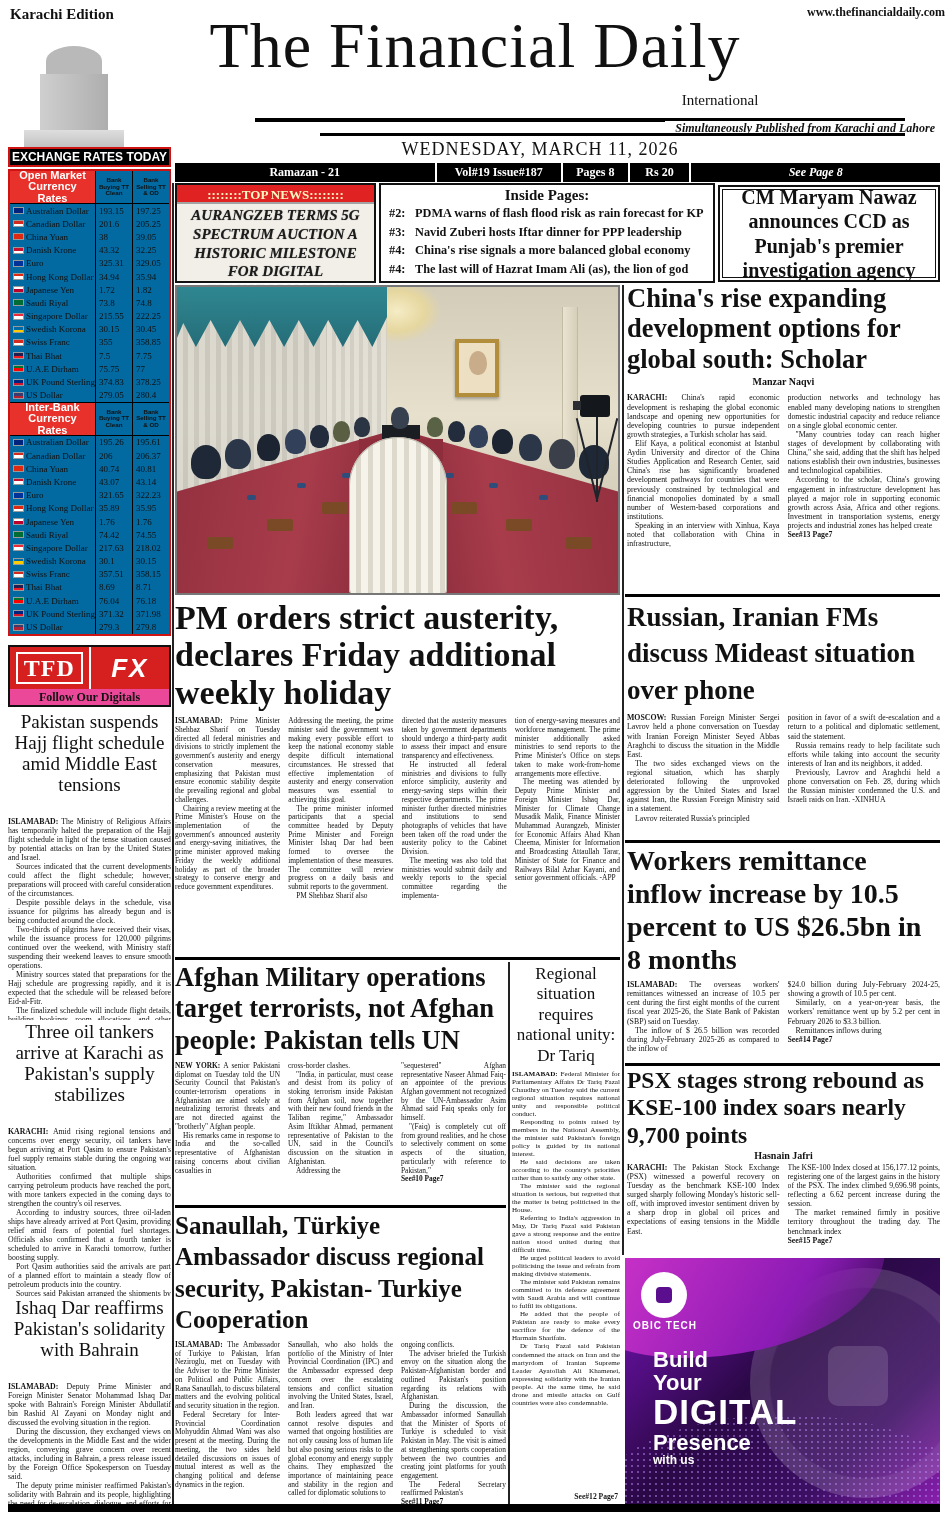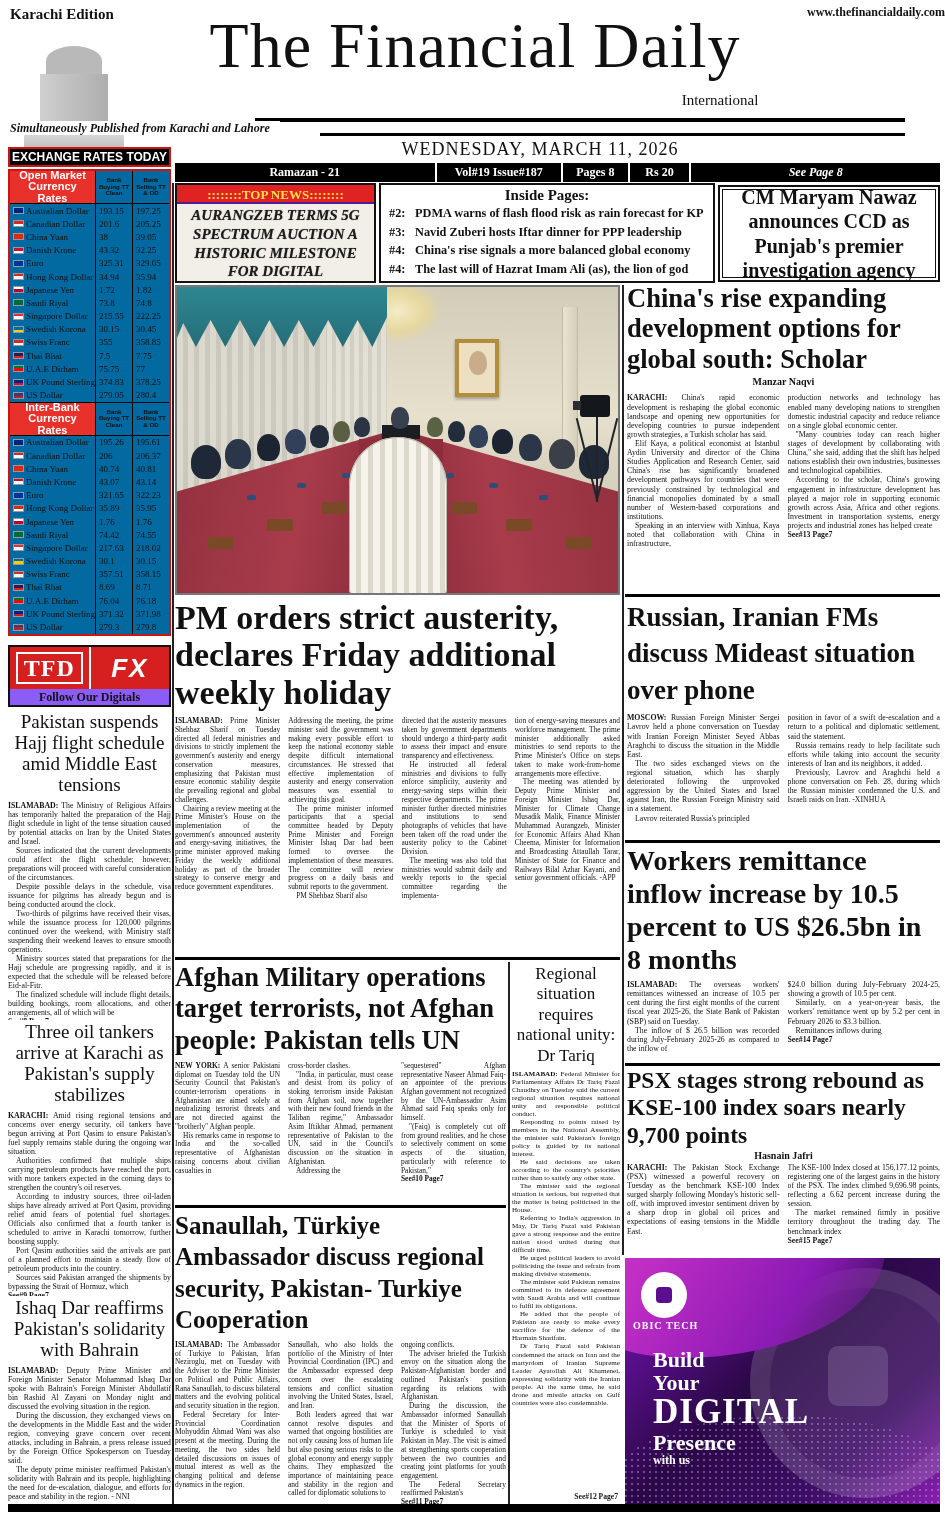--- a/index.html
+++ b/index.html
@@ -7,21 +7,21 @@
 body{width:945px;font-family:"Liberation Serif",serif;color:#111}
 .page{position:relative;width:945px;height:1513px;background:#fff;overflow:hidden}
 
 
 .edition{position:absolute;left:10px;top:6px;font-size:15px;font-weight:bold}
 .website{position:absolute;left:0;right:0;top:5px;text-align:right;font-size:12px;font-weight:bold}
 .masthead{position:absolute;left:130px;top:12px;width:690px;text-align:center;font-size:64px;line-height:1.05;font-weight:500;letter-spacing:1px}
 .masthead-sub{position:absolute;left:640px;top:92px;width:160px;text-align:center;font-size:15px}
 .mh-rule{position:absolute;height:4px;background:#000}
 .r1a{left:255px;right:40px;top:118px}
-.tagline{position:absolute;left:0;right:0;top:121px;text-align:left;font-size:12px;font-style:italic;font-weight:bold;background:transparent}
+.tagline{position:absolute;left:0;right:0;top:121px;text-align:right;font-size:12px;font-style:italic;font-weight:bold;background:transparent}
 .tagline span{background:#fff;padding:0 10px}
 .r2a{left:320px;right:40px;top:133px;height:3px}
 .issue-date{position:absolute;left:175px;right:40px;top:139px;text-align:center;font-size:18px;letter-spacing:1px}
 .infobar{position:absolute;left:175px;top:163px;width:765px;height:19px;background:#000;display:flex;color:#fff;font-size:12px;font-weight:bold;align-items:center}
 .infobar .seg{border-right:2px solid #fff;text-align:center;height:100%;display:flex;align-items:center;justify-content:center}
 .seg.s1{flex:2.4}.seg.s2{flex:1.15}.seg.s3{flex:.6}.seg.s4{flex:.55}
 .seg.s5{flex:2.3;border-right:none;font-style:italic}
 .monument{position:absolute;left:18px;top:46px;width:112px;height:108px;data:""}
 .mon-dome{position:absolute;left:28px;top:0;width:56px;height:30px;background:#b9b9b9;border-radius:50% 50% 0 0}
 .mon-body{position:absolute;left:22px;top:28px;width:68px;height:58px;background:linear-gradient(90deg,#cfcfcf,#aeaeae)}
@@ -33,46 +33,46 @@
 .xr-thead{display:flex;border-bottom:1px solid #000}
 .xr-title{width:85px;background:#e8312a;color:#fff;font-family:"Liberation Sans",sans-serif;font-weight:bold;font-size:11px;line-height:1.05;display:flex;align-items:center;justify-content:center;text-align:center;padding:2px;height:32px}
 .xr-colh{width:37px;font-family:"Liberation Sans",sans-serif;font-weight:bold;font-size:6.2px;line-height:1.1;text-align:center;border-left:1px solid #000;display:flex;align-items:center;justify-content:center;padding:1px}
 .xr-rows{}
 .xr-row{display:flex;align-items:center;height:13.2px;font-size:9px}
 .flag{width:11px;height:7px;margin:0 2px 0 3px;border:1px solid #999;flex:none}
 .cur{width:69px;white-space:nowrap;overflow:hidden}
 .val{width:37px;text-align:left;padding-left:3px;border-left:1px solid #000;height:100%;display:flex;align-items:center}
 
 
-.digitals{position:absolute;left:8px;top:645px;width:163px;height:62px;border:2px solid #111;background:#8b5cf6}
+.digitals{position:absolute;left:8px;top:645px;width:163px;height:62px;border:2px solid #111;background:#ec4899}
 .dg-row{display:flex;height:42px}
 .dg-box{flex:1;background:#d6201f;display:flex;align-items:center;justify-content:center;color:#fff}
 .dg-tfd{font-size:24px;font-weight:bold;border-right:2px solid #fff;font-family:"Liberation Serif",serif;letter-spacing:1px}
 .dg-tfd span{border:2px solid #fff;padding:0 6px;line-height:1.2}
 .dg-fx{font-size:26px;font-weight:bold;font-style:italic;font-family:"Liberation Sans",sans-serif;letter-spacing:2px}
 .dg-label{height:16px;text-align:center;font-weight:bold;font-size:12px;line-height:16px}
 
 
 .art p{text-align:justify;margin:0}
 .art p.ind{text-indent:8px}
 .jump{text-align:right;font-weight:bold}
 .byline{text-align:center;font-weight:bold}
 .dl b{font-weight:bold}
 
 
 .l-art{position:absolute;left:8px;width:163px;overflow:hidden}
 .l-head{font-size:19px;line-height:1.1;text-align:center;font-weight:400}
-.l-body{font-size:7.8px;line-height:1.16;margin-top:5px}
+.l-body{font-size:7.8px;line-height:1.16;margin-top:21px}
 .hajj{top:712px;height:308px}
 .tankers{top:1022px;height:274px}
 .dar{top:1298px;height:206px}
 
 
 .topnews{position:absolute;left:175px;top:183px;width:201px;height:100px;border:2px solid #111;background:#f2efe8}
-.tn-bar{background:#e02222;color:#fde047;text-align:center;font-weight:bold;font-size:13px;height:19px;line-height:19px;border-bottom:2px solid #4c1d95}
+.tn-bar{background:#e02222;color:#fef9c3;text-align:center;font-weight:bold;font-size:13px;height:19px;line-height:19px;border-bottom:2px solid #a3a3a3}
 .tn-head{font-style:italic;font-weight:bold;font-size:15px;line-height:1.25;text-align:center;padding:2px 4px;color:#1c1c1c;text-shadow:0 0 1px #777}
 .inside{position:absolute;left:379px;top:183px;width:336px;height:100px;border:2px solid #111;background:#fff;padding:2px 8px}
 .ip-title{text-align:center;font-weight:bold;font-size:15px;}
 .ip-item{display:flex;font-weight:bold;font-size:12.3px;line-height:1.52}
 .ip-num{width:26px;flex:none}
 .cmbox{position:absolute;left:718px;top:185px;width:222px;height:97px;border:2px solid #111;padding:2px}
 .cmbox .inner{border:1px solid #111;height:100%;display:flex;align-items:center;justify-content:center;text-align:center;font-weight:bold;font-size:20px;line-height:1.22;padding:2px}
 
 
 .photo{position:absolute;left:175px;top:285px;width:445px;height:310px;border:2px solid #777;background:linear-gradient(180deg,#d3ccb9 0%,#e6e0cd 42%,#d8d2bf 60%,#cdc6b1 100%);overflow:hidden}
@@ -126,21 +126,21 @@
 .china .cols{height:202px}
 .russia{top:599px}.russia h2{font-size:27px;line-height:1.35}
 .russia .cols{height:145px;margin-top:5px}
 .remit{top:844px}.remit h2{font-size:28px;line-height:1.18}
 .remit .cols{height:82px;margin-top:4px}
 .psx{top:1067px}.psx h2{font-size:23.5px;line-height:1.16}
 .psx .byline{font-size:10px;margin-top:1px}
 .psx .cols{height:88px;margin-top:2px}
 
 
-.ad{position:absolute;left:625px;top:1258px;width:315px;height:247px;background:linear-gradient(135deg,#c026b8 0%,#5b0f8f 18%,#2a0845 45%,#3c0f63 75%,#8a1fae 100%);overflow:hidden;color:#fff;font-family:Liberation Serif, serif}
+.ad{position:absolute;left:625px;top:1258px;width:315px;height:247px;background:linear-gradient(135deg,#c026b8 0%,#5b0f8f 18%,#2a0845 45%,#3c0f63 75%,#8a1fae 100%);overflow:hidden;color:#fff;font-family:Liberation Sans, sans-serif}
 .ad-swoosh{position:absolute;left:-60px;top:-70px;width:320px;height:170px;border-radius:0 0 70% 40%;background:linear-gradient(120deg,#e43bd0,#8c1bb5 70%,rgba(140,27,181,0))}
 .ad-mark{position:absolute;right:-40px;top:10px;width:230px;height:230px;border-radius:50%;background:radial-gradient(circle,rgba(255,255,255,.10) 0 58%,rgba(255,255,255,.16) 59% 100%)}
 .ad-mark::after{content:"";position:absolute;left:78px;top:78px;width:60px;height:60px;background:rgba(255,255,255,.14);border-radius:10px}
 .ad-logo{position:absolute;left:16px;top:14px;width:46px;height:46px;border-radius:50%;background:#fff}
 .ad-logo::after{content:"";position:absolute;left:15px;top:15px;width:16px;height:16px;background:#5b0f8f;border-radius:4px}
 .ad-brand{position:absolute;left:8px;top:62px;font-size:10px;font-weight:bold;letter-spacing:1px}
 .ad-text{position:absolute;left:28px;top:90px;line-height:1.05}
 .ad-l1,.ad-l2{font-size:22px;font-weight:bold}
 .ad-l3{font-size:35px;font-weight:bold;letter-spacing:1px}
 .ad-l4{font-size:22px;font-weight:bold}

